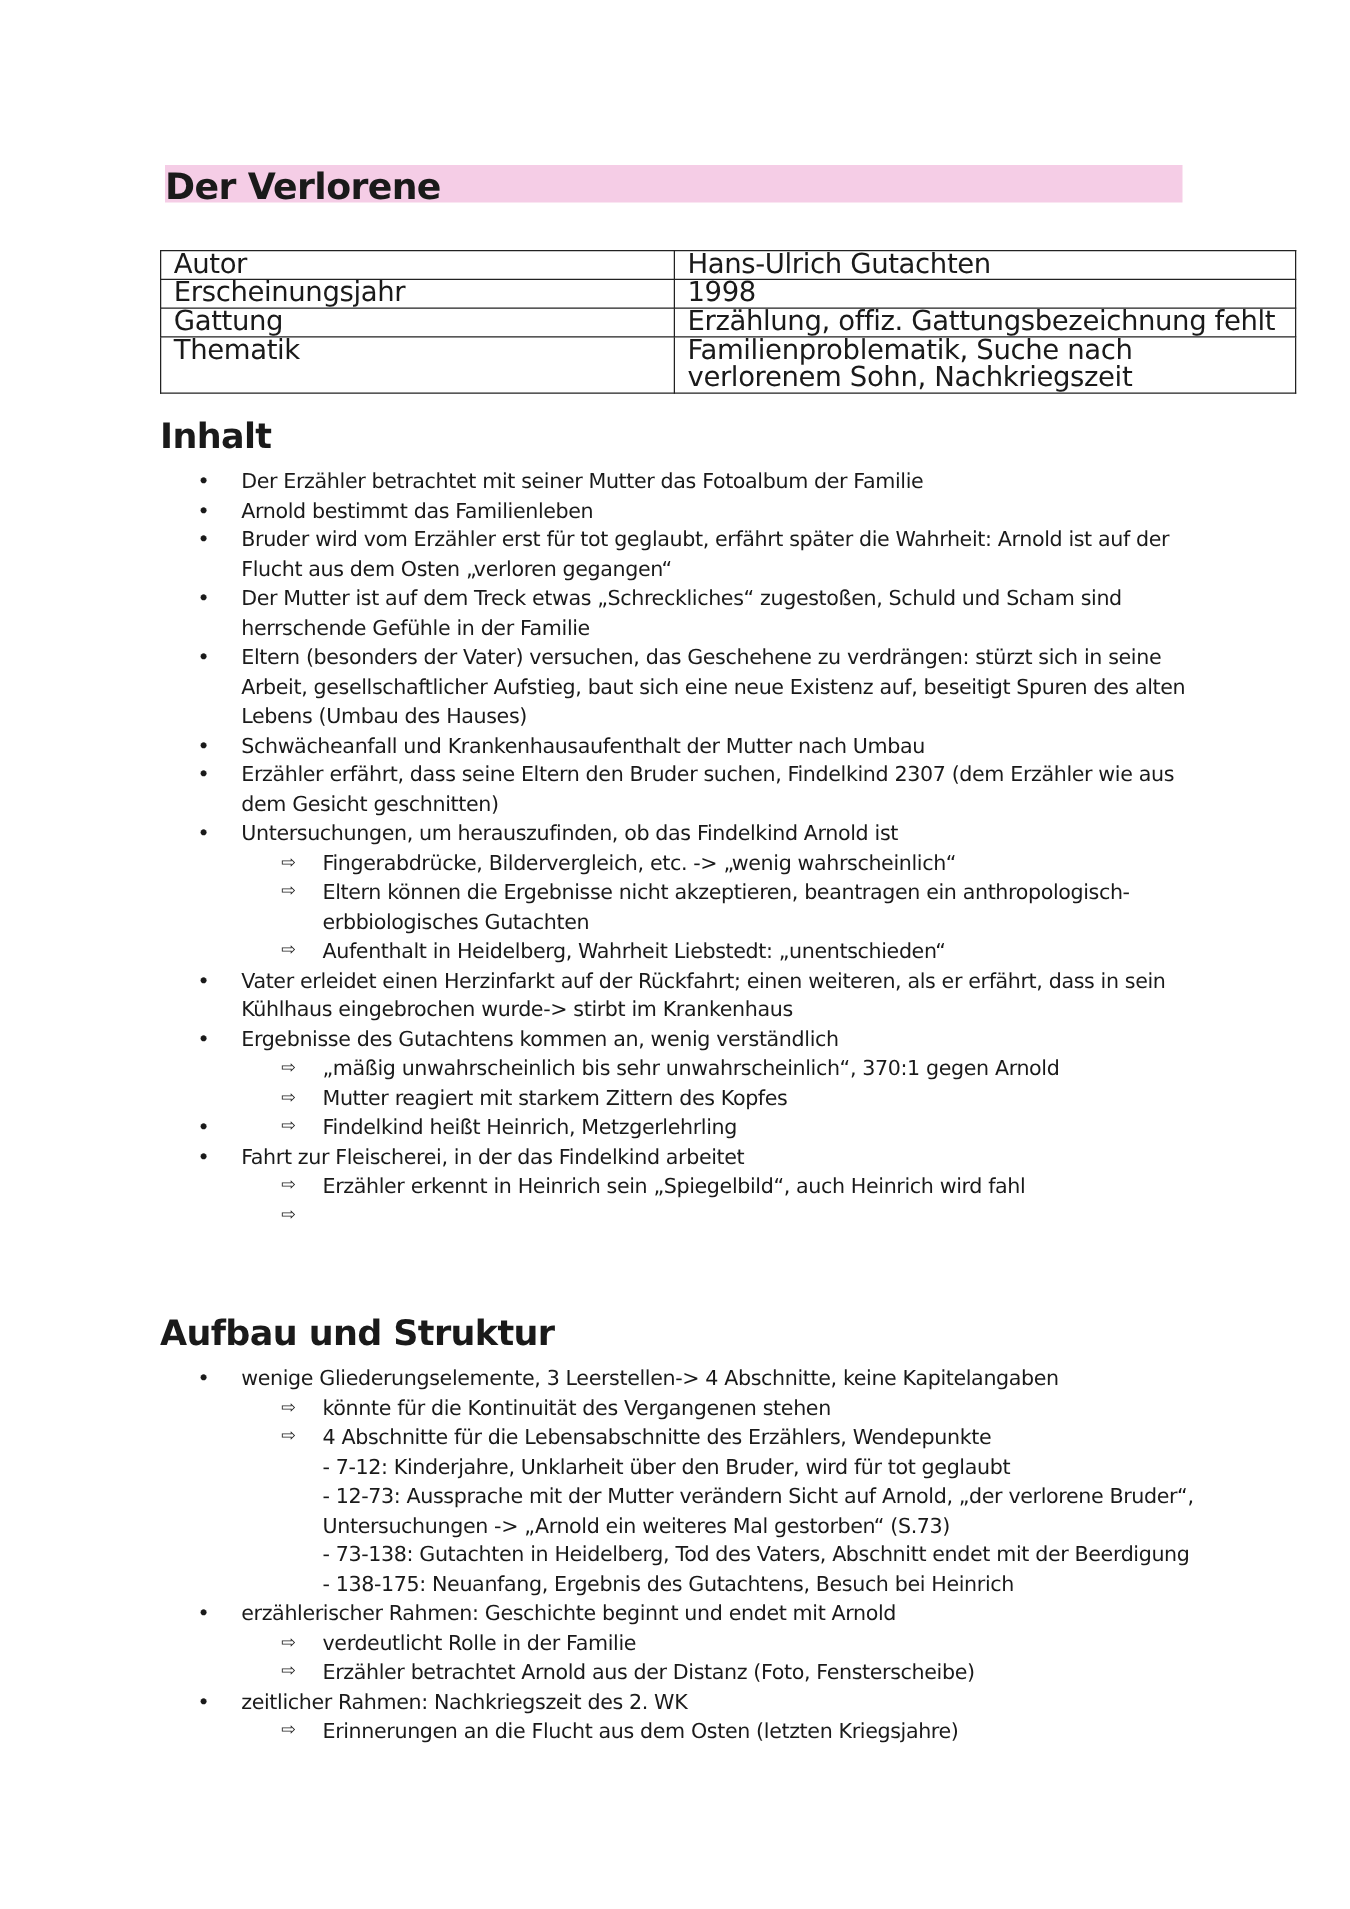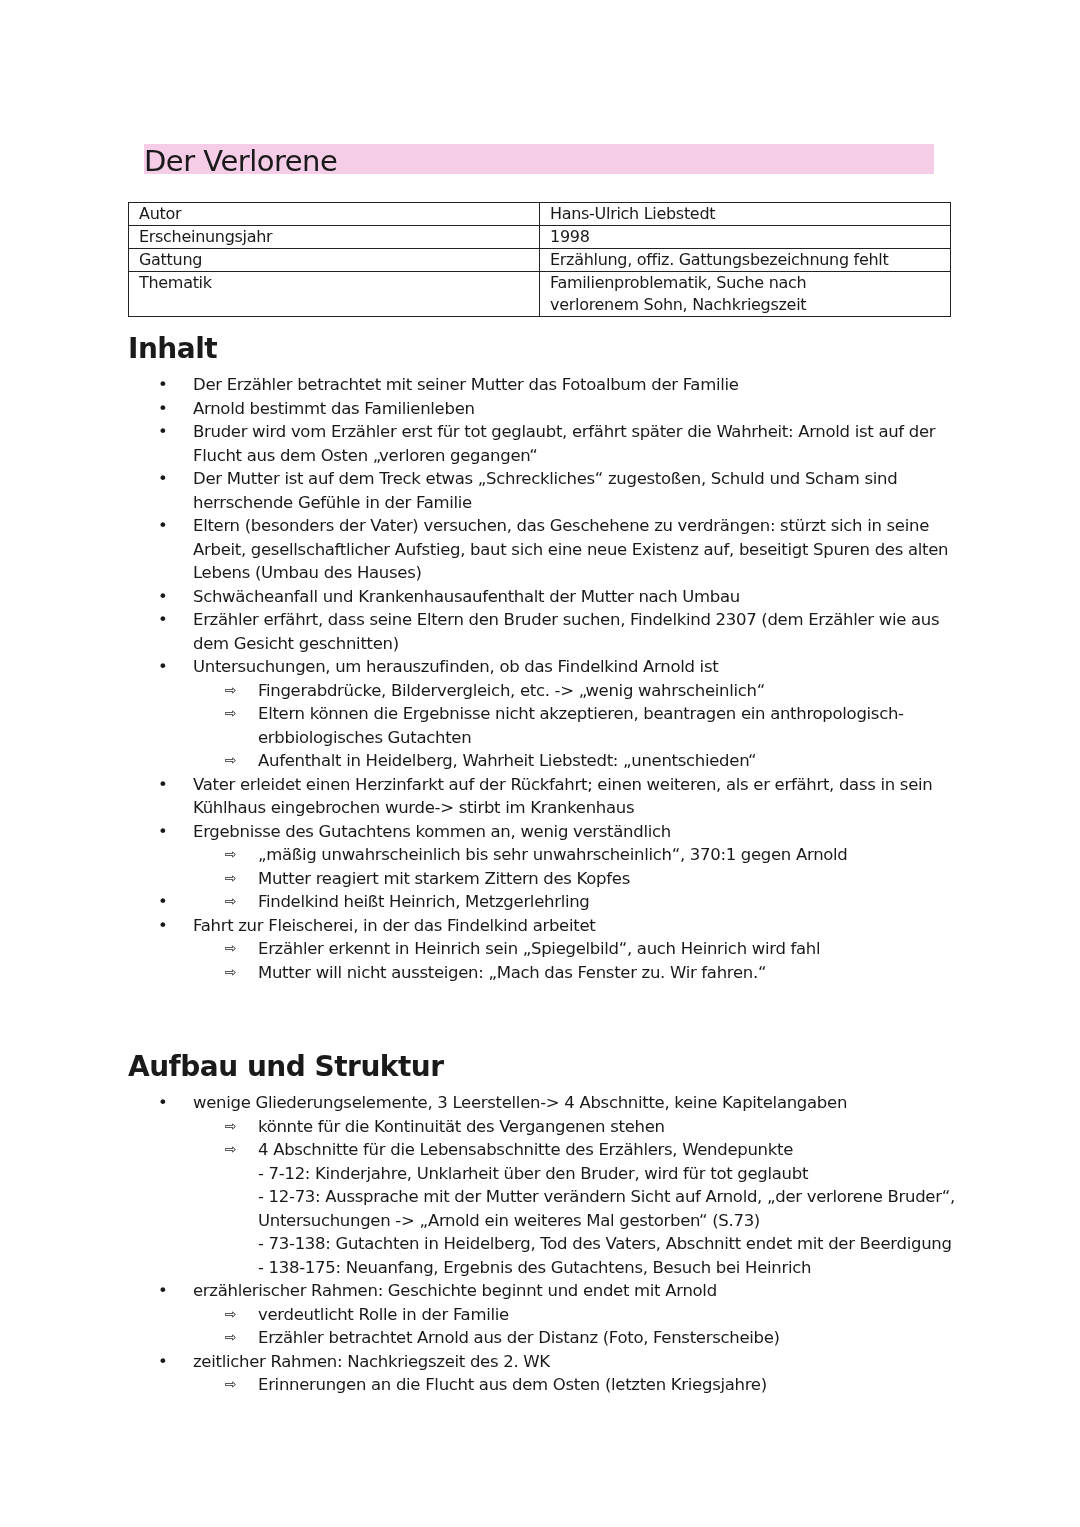--- a/index.html
+++ b/index.html
@@ -1,19 +1,19 @@
 <!DOCTYPE html>
 <html><head>
 <meta charset="utf-8">
 <style>
   html, body { margin: 0; padding: 0; background: #ffffff; }
   body { width: 1080px; height: 1527px; position: relative; font-family: "DejaVu Sans", sans-serif; color: #1a1a1a; }
   .page { position: absolute; left: 128px; top: 128px; width: 822px; }
-  .title { background: #f5cde6; height: 30px; line-height: 34px; font-size: 29px; padding-left: 0px; letter-spacing: -0.5px; color: #1a1a1a; font-weight: normal; margin: 16px; }
-  table.meta { margin-top: 28px; border-collapse: collapse; width: 823px; font-size: 16px; letter-spacing: -0.3px; }
+  .title { background: #f5cde6; height: 30px; line-height: 34px; font-size: 29px; padding-left: 0px; letter-spacing: -0.5px; color: #1a1a1a; font-weight: bold; margin: 4px; }
+  table.meta { margin-top: 38px; border-collapse: collapse; width: 909px; font-size: 22px; letter-spacing: -0.3px; }
   table.meta td { border: 1.5px solid #222; padding: 0 0 0 10px; vertical-align: top; line-height: 22px; }
   table.meta td.k { width: 400px; }
   h2 { font-size: 28px; font-weight: bold; margin: 0; letter-spacing: -0.5px; }
   .h-inhalt { position: absolute; top: 204px; left: 0; }
   .h-aufbau { position: absolute; top: 922px; left: 0; }
   ul.list { list-style: none; padding: 0; margin: 0; position: absolute; left: 0; width: 830px; font-size: 16.5px; letter-spacing: -0.3px; line-height: 23.5px; }
   .list-inhalt { top: 245px; }
   .list-aufbau { top: 963px; }
   .item { position: relative; padding-left: 65px; }
   .item .bullet { position: absolute; left: 30px; top: 0; }
@@ -24,21 +24,21 @@
 </head>
 <body>
 
 <div class="page">
   <h1 class="title">Der Verlorene</h1>
 
   <table class="meta">
     <tbody>
         <tr>
       <td class="k">Autor</td>
-      <td>Hans-Ulrich Liebstedt</td>
+      <td>Hans-Ulrich Gutachten</td>
     </tr>
     <tr>
       <td class="k">Erscheinungsjahr</td>
       <td>1998</td>
     </tr>
     <tr>
       <td class="k">Gattung</td>
       <td>Erzählung, offiz. Gattungsbezeichnung fehlt</td>
     </tr>
     <tr>
@@ -62,21 +62,21 @@
       <li class="sub"><span class="arrow">⇨</span><span>Eltern können die Ergebnisse nicht akzeptieren, beantragen ein anthropologisch-erbbiologisches Gutachten</span></li>
       <li class="sub"><span class="arrow">⇨</span><span>Aufenthalt in Heidelberg, Wahrheit Liebstedt: „unentschieden“</span></li>
       <li class="item"><span class="bullet">•</span><span>Vater erleidet einen Herzinfarkt auf der Rückfahrt; einen weiteren, als er erfährt, dass in sein Kühlhaus eingebrochen wurde-&gt; stirbt im Krankenhaus</span></li>
       <li class="item"><span class="bullet">•</span><span>Ergebnisse des Gutachtens kommen an, wenig verständlich</span></li>
       <li class="sub"><span class="arrow">⇨</span><span>„mäßig unwahrscheinlich bis sehr unwahrscheinlich“, 370:1 gegen Arnold</span></li>
       <li class="sub"><span class="arrow">⇨</span><span>Mutter reagiert mit starkem Zittern des Kopfes</span></li>
       <li class="item"><span class="bullet">•</span></li>
       <li class="sub"><span class="arrow">⇨</span><span>Findelkind heißt Heinrich, Metzgerlehrling</span></li>
       <li class="item"><span class="bullet">•</span><span>Fahrt zur Fleischerei, in der das Findelkind arbeitet</span></li>
       <li class="sub"><span class="arrow">⇨</span><span>Erzähler erkennt in Heinrich sein „Spiegelbild“, auch Heinrich wird fahl</span></li>
-      <li class="sub"><span class="arrow">⇨</span><span>Mutter will nicht aussteigen: „Mach das Fenster zu. Wir fahren.“</span></li>
+      <li class="sub"><span class="arrow">⇨</span></li>
     </ul>
 
   <h2 class="h-aufbau">Aufbau und Struktur</h2>
   <ul class="list list-aufbau" id="list-1">
       <li class="item"><span class="bullet">•</span><span>wenige Gliederungselemente, 3 Leerstellen-&gt; 4 Abschnitte, keine Kapitelangaben</span></li>
       <li class="sub"><span class="arrow">⇨</span><span>könnte für die Kontinuität des Vergangenen stehen</span></li>
       <li class="sub"><span class="arrow">⇨</span><span>4 Abschnitte für die Lebensabschnitte des Erzählers, Wendepunkte</span></li>
       <li class="subsub">- 7-12: Kinderjahre, Unklarheit über den Bruder, wird für tot geglaubt</li>
       <li class="subsub">- 12-73: Aussprache mit der Mutter verändern Sicht auf Arnold, „der verlorene Bruder“, Untersuchungen -&gt; „Arnold ein weiteres Mal gestorben“ (S.73)</li>
       <li class="subsub">- 73-138: Gutachten in Heidelberg, Tod des Vaters, Abschnitt endet mit der Beerdigung</li>

